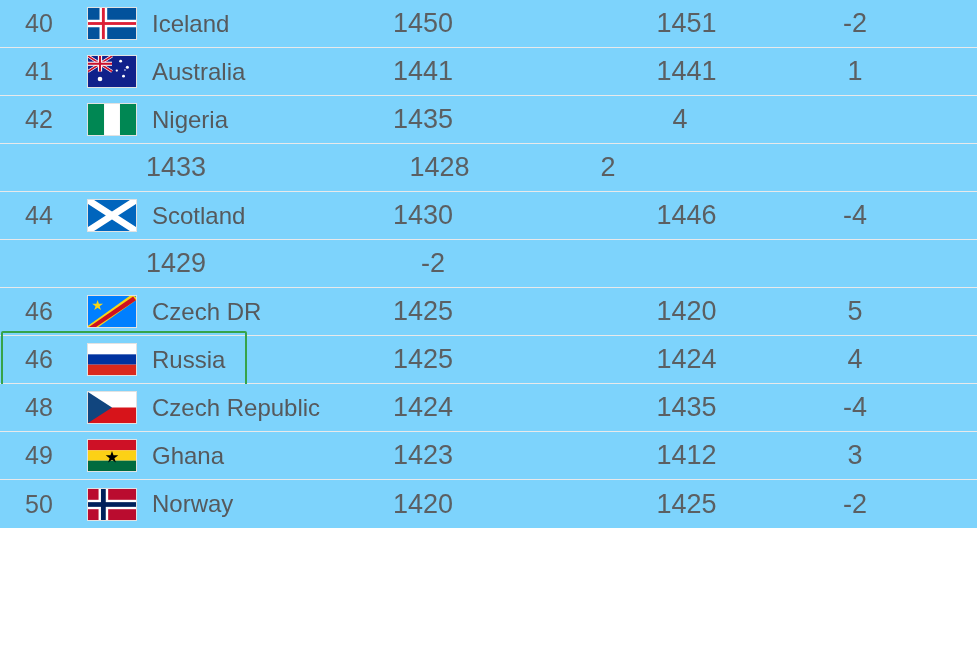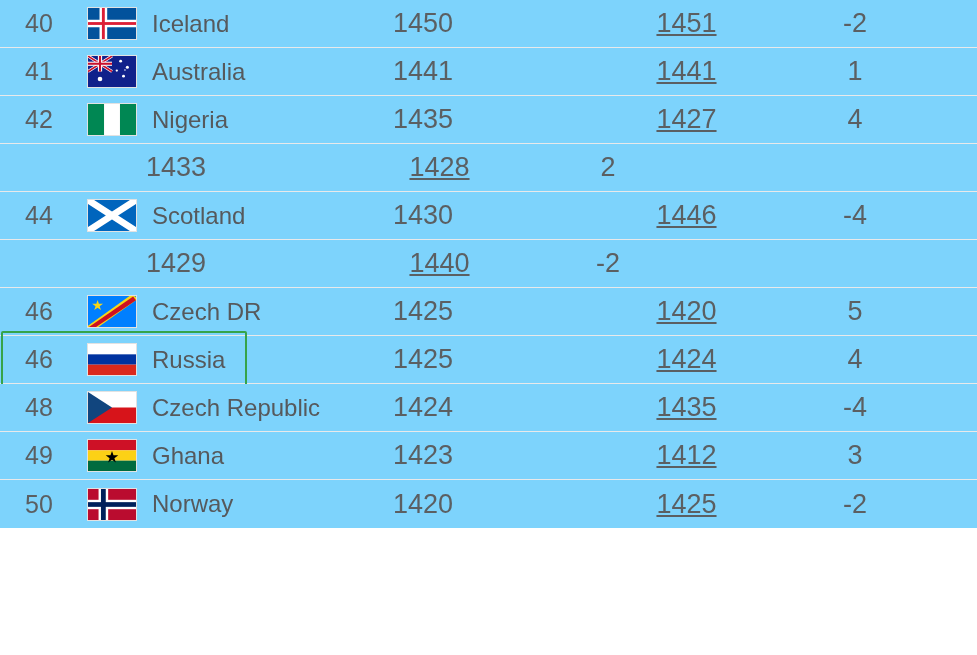--- a/index.html
+++ b/index.html
@@ -79,21 +79,21 @@
 
   
   .num-cell {
     font-size: 27px;
     color: #5b5f62;
     text-align: center;
     line-height: 1;
     box-sizing: border-box;
   }
   .col-points   { width: 352px; padding-right: 0px; }
-  .col-previous { width: 175px; text-decoration: underline; }
+  .col-previous { width: 175px; }
   .col-change   { width: 162px; }
 
   
   .flag svg { display: block; width: 100%; height: 100%; }
 </style>
 </head>
 <body>
 
 <div id="ranking-table">
     <div class="rank-row">
@@ -151,21 +151,20 @@
         <span class="flag">
           <svg viewBox="0 0 50 33" preserveAspectRatio="none">
       <rect width="50" height="33" fill="#fff"></rect>
       <rect x="0" y="0" width="16.7" height="33" fill="#008753"></rect>
       <rect x="33.3" y="0" width="16.7" height="33" fill="#008753"></rect>
     </svg>
         </span>
         <span class="country-name">Nigeria</span>
       </div>
       <div class="num-cell col-points">1435</div>
-      <div class="num-cell col-previous">1427</div>
       <div class="num-cell col-change">4</div>
     </div>
     <div class="rank-row">
       <div class="num-cell col-points">1433</div>
       <div class="num-cell col-previous">1428</div>
       <div class="num-cell col-change">2</div>
     </div>
     <div class="rank-row">
       <div class="left-group">
         <span class="rank-num">44</span>
@@ -176,21 +175,20 @@
     </svg>
         </span>
         <span class="country-name">Scotland</span>
       </div>
       <div class="num-cell col-points">1430</div>
       <div class="num-cell col-previous">1446</div>
       <div class="num-cell col-change">-4</div>
     </div>
     <div class="rank-row">
       <div class="num-cell col-points">1429</div>
-      <div class="num-cell col-previous">1440</div>
       <div class="num-cell col-change">-2</div>
     </div>
     <div class="rank-row">
       <div class="left-group">
         <span class="rank-num">46</span>
         <span class="flag">
           <svg viewBox="0 0 50 33" preserveAspectRatio="none">
       <rect width="50" height="33" fill="#007fff"></rect>
       <path d="M-2,33 L46,-2 L52,3 L4,38 Z" fill="#f7d618"></path>
       <path d="M1,33 L47,0.5 L50,4.5 L4,36 Z" fill="#ce1021"></path>

